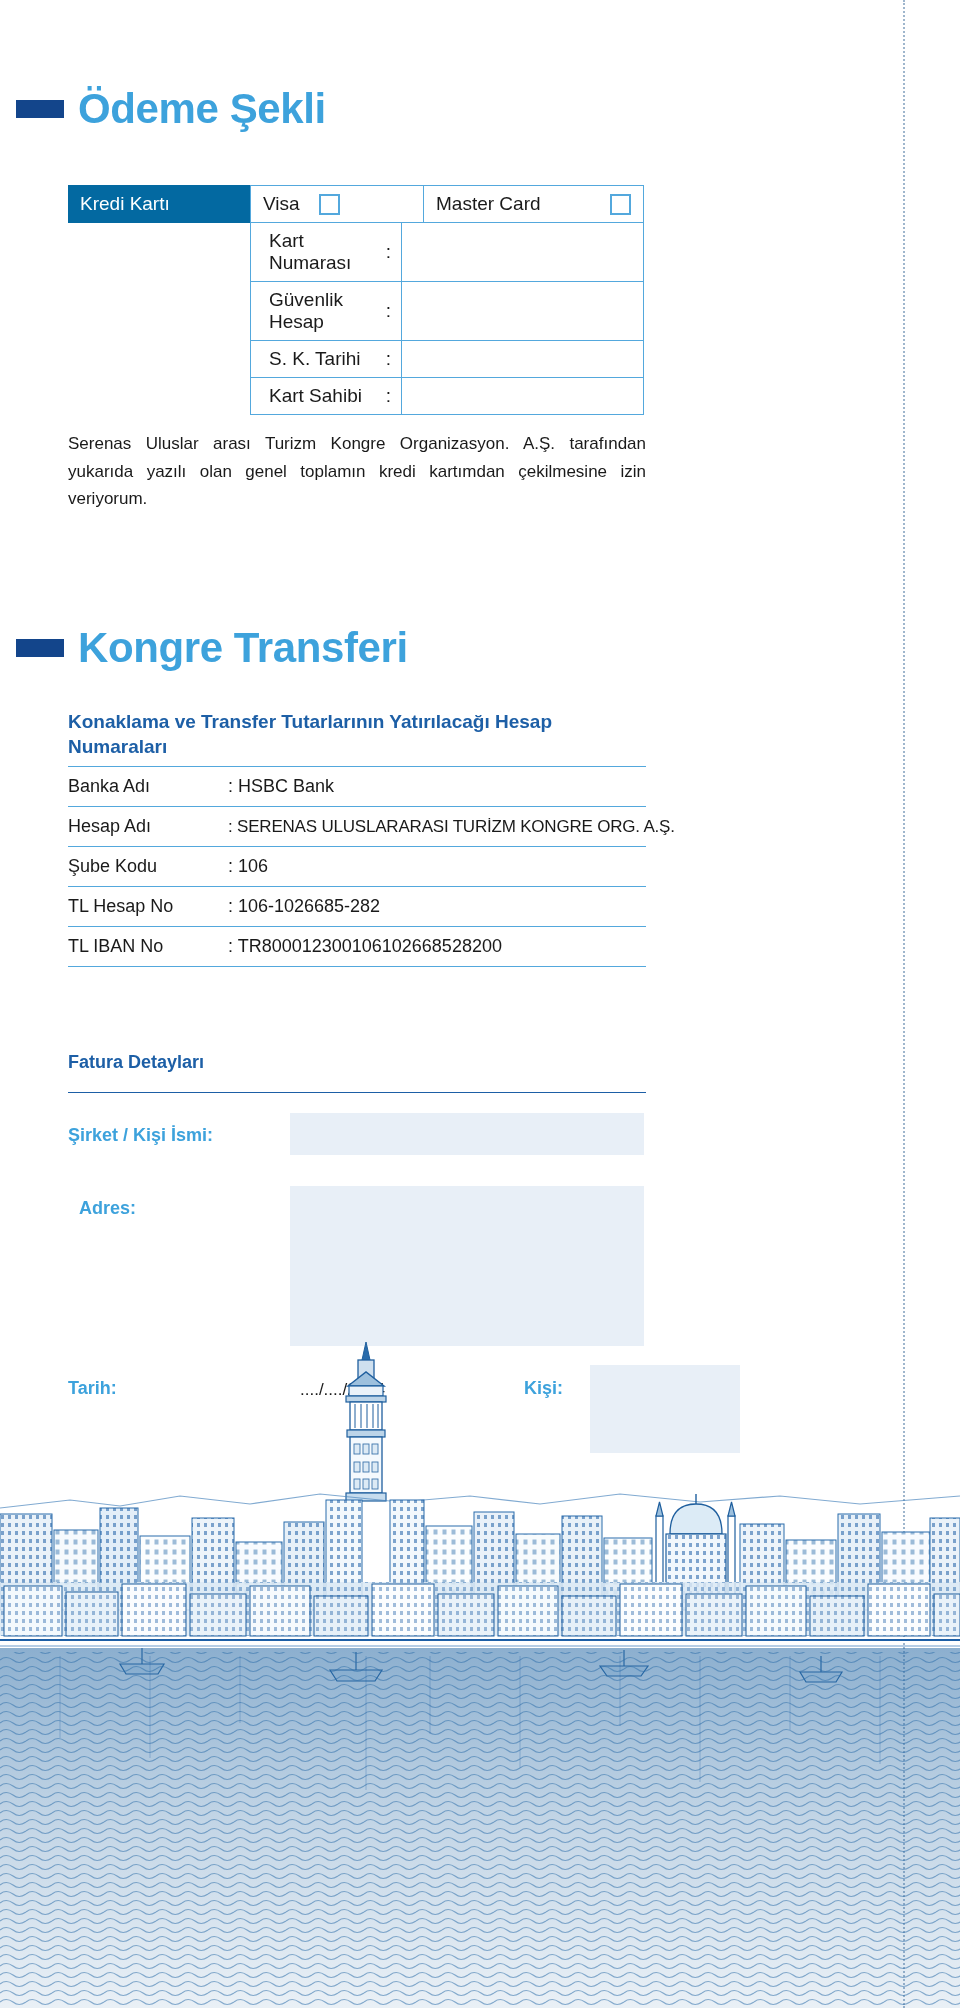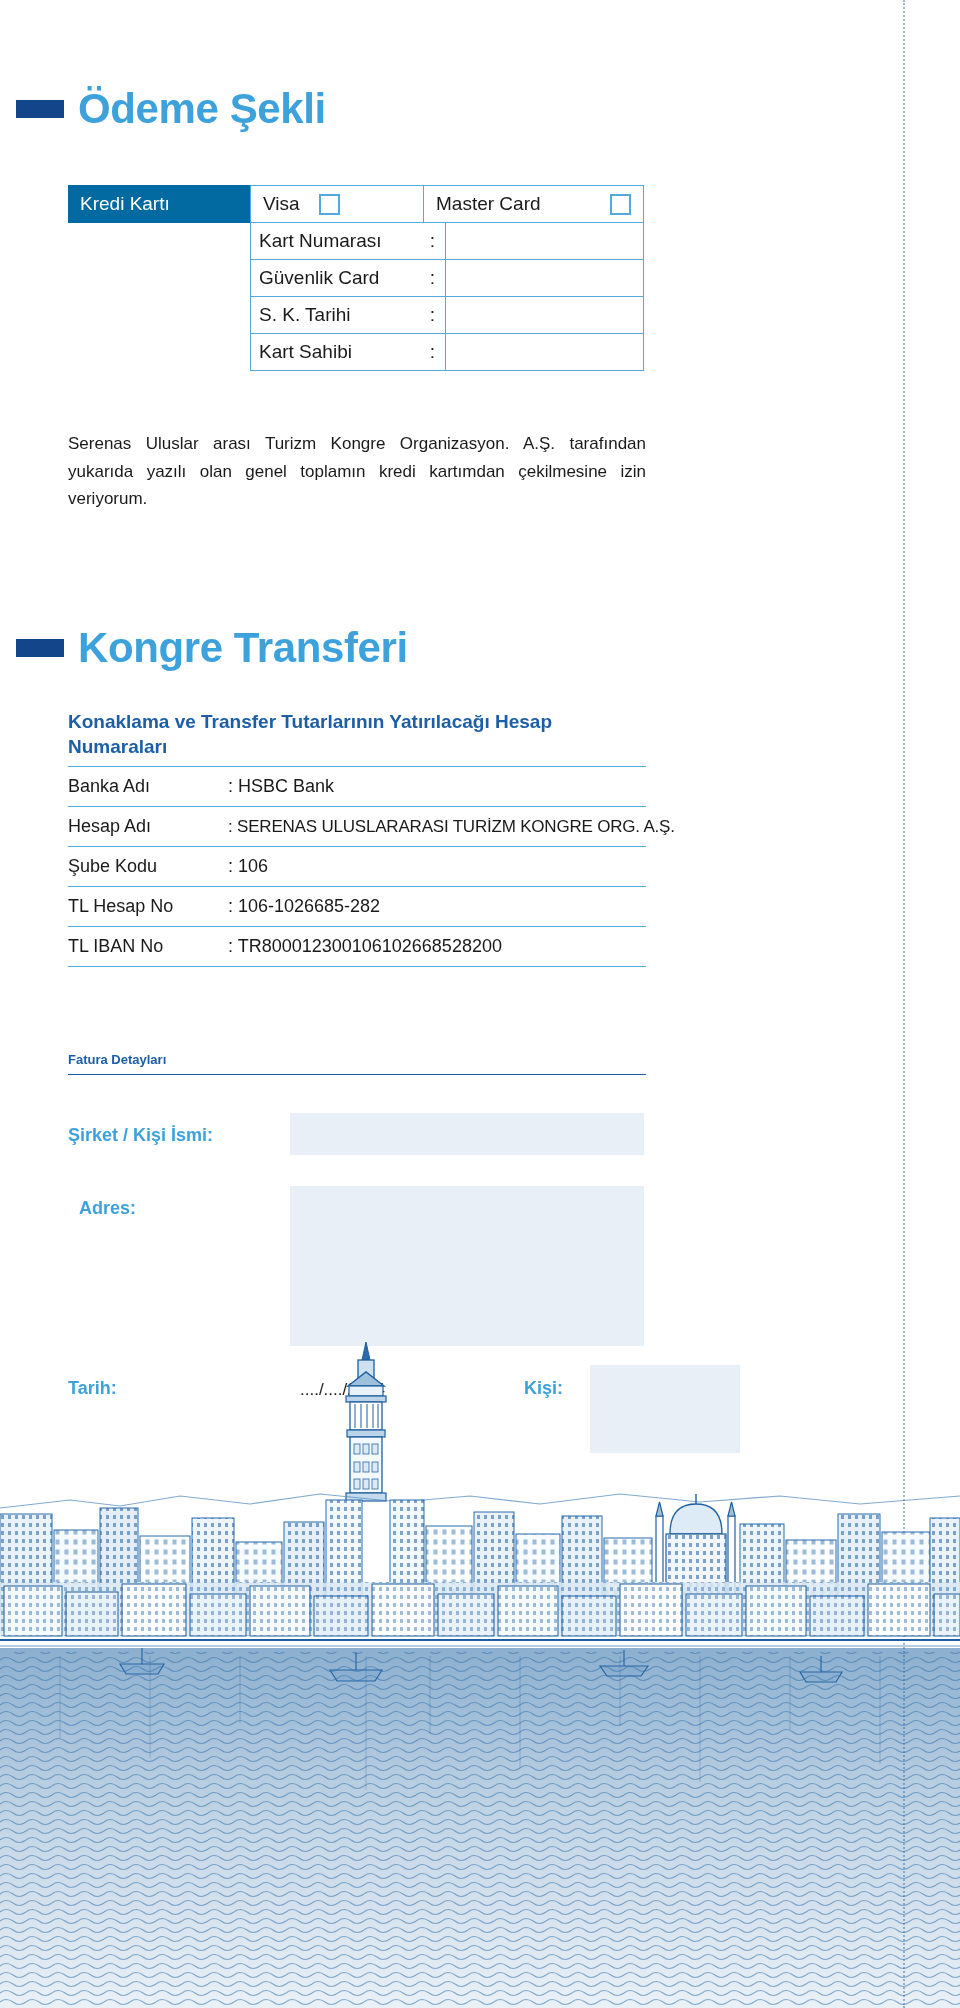--- a/index.html
+++ b/index.html
@@ -27,22 +27,22 @@
   
   .cc-table{position:absolute;left:68px;top:185px;width:576px;}
   .cc-row{display:flex;}
   .cc-left{
     width:182px;background:#0369a1;color:#ffffff;
     font-size:19px;padding:8px 0 8px 12px;box-sizing:border-box;
     display:flex;align-items:center;
   }
   .cc-left-empty{width:182px;background:#ffffff;box-sizing:border-box;}
   .cc-lbl{
-    width:196px;box-sizing:border-box;border:1px solid #53a8dd;border-top:none;
-    padding:7px 10px 7px 8px;font-size:19px;color:#1a1a1a;
+    width:152px;box-sizing:border-box;border:1px solid #53a8dd;border-top:none;
+    padding:7px 10px 7px 18px;font-size:19px;color:#1a1a1a;
     display:flex;justify-content:space-between;align-items:center;
   }
   .cc-val{
     flex:1;box-sizing:border-box;border:1px solid #53a8dd;border-left:none;border-top:none;
     background:#ffffff;min-height:36px;
   }
   .cc-top-mid{
     width:174px;box-sizing:border-box;border:1px solid #53a8dd;
     padding:7px 12px;font-size:19px;color:#1a1a1a;
     display:flex;align-items:center;gap:19px;background:#fff;
@@ -75,22 +75,22 @@
     padding:9px 0 9px 0;font-size:18px;color:#1a1a1a;align-items:baseline;
   }
   .b-row:last-child{border-bottom:1.6px solid #53a8dd;}
   .b-key{width:160px;flex:none;}
   .b-val{flex:1;white-space:nowrap;}
   .b-val.small{font-size:17px;letter-spacing:-0.2px;}
 
   
   .fatura-title{
     position:absolute;left:68px;top:1052px;width:578px;
-    color:#1d5fa6;font-size:13px;font-weight:bold;
-    padding-bottom:7px;border-bottom:1.6px solid #1d5fa6;
+    color:#1d5fa6;font-size:18px;font-weight:bold;
+    padding-bottom:19px;border-bottom:1.6px solid #1d5fa6;
   }
   .f-lbl{position:absolute;color:#3da2dc;font-size:18px;font-weight:bold;white-space:nowrap;}
   .f-box{position:absolute;background:#e8eff7;}
 
   
   .skyline{position:absolute;left:0;bottom:0;width:960px;height:830px;overflow:hidden;}
   .skyline svg{display:block;}
 </style>
 </head>
 <body>
@@ -123,21 +123,21 @@
       <div class="cc-lbl">
         <span>Kart Numarası</span>
         <span class="colon">:</span>
       </div>
       <div class="cc-val"></div>
     </div>
 
     <div class="cc-row">
       <div class="cc-left-empty"></div>
       <div class="cc-lbl">
-        <span>Güvenlik Card</span>
+        <span>Güvenlik Hesap</span>
         <span class="colon">:</span>
       </div>
       <div class="cc-val"></div>
     </div>
 
     <div class="cc-row">
       <div class="cc-left-empty"></div>
       <div class="cc-lbl">
         <span>S. K. Tarihi</span>
         <span class="colon">:</span>

